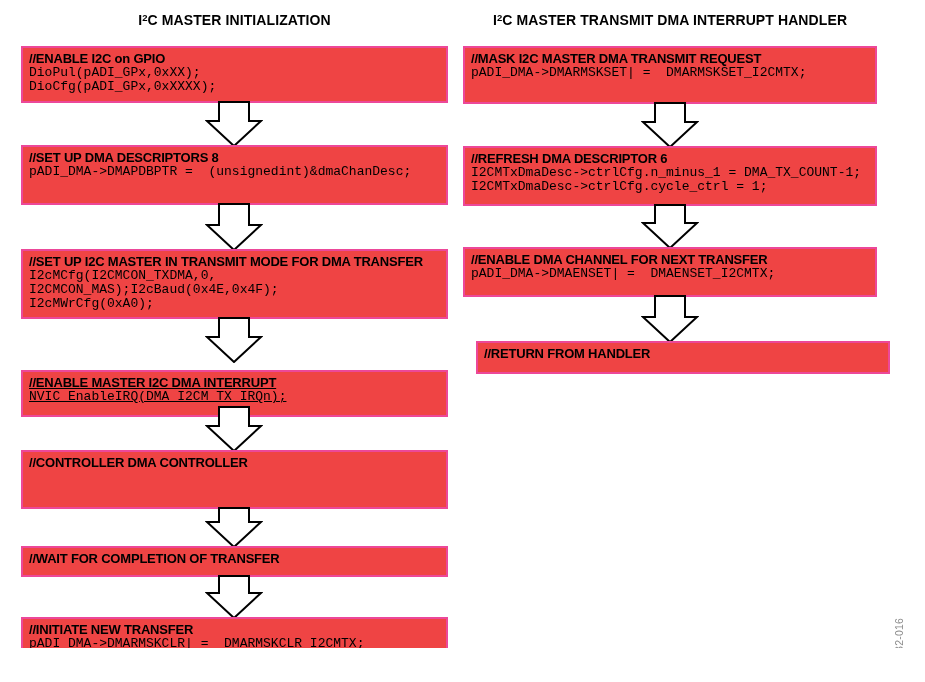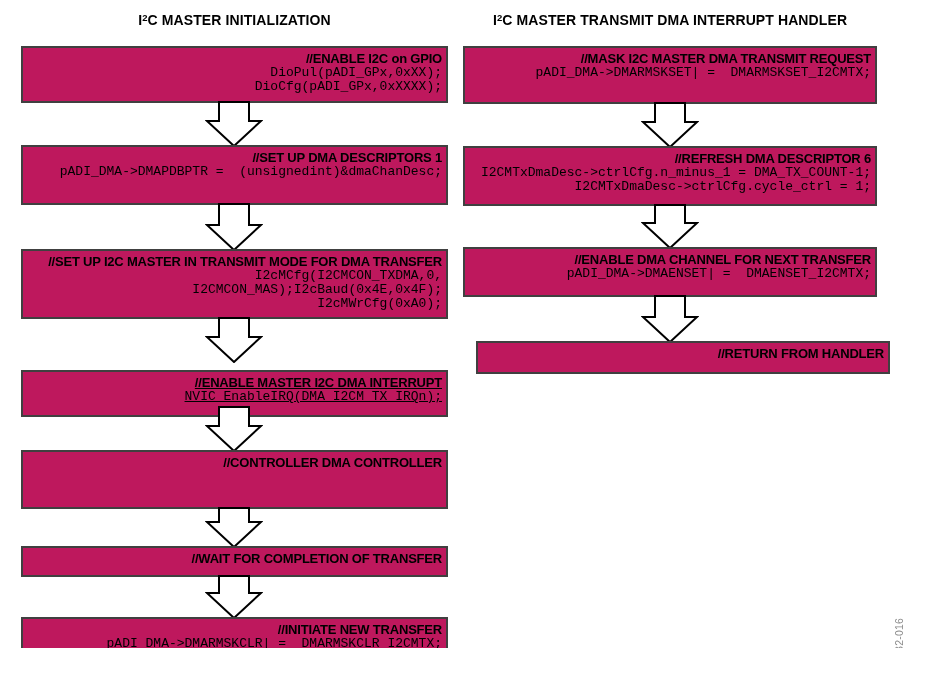--- a/index.html
+++ b/index.html
@@ -19,25 +19,24 @@
     color:#000;
     white-space:nowrap;
   }
   .col-title sup{
     font-size:9.5px;
     vertical-align:4px;
     font-weight:700;
   }
   .fbox{
     position:absolute;
-    border:2px solid #404040;
-    background:#be185d;
+    border:2px solid #ec4899;
+    background:#ef4444;
     box-sizing:border-box;
     overflow:hidden;
-    text-align:right;
   }
   .fbox-header{
     font-weight:700;
     font-size:13px;
     letter-spacing:-0.2px;
     color:#000;
     padding:3px 4px 0 6px;
     line-height:15px;
     white-space:nowrap;
   }
@@ -77,21 +76,21 @@
     <div class="fbox-header">//ENABLE I2C on GPIO</div>
     <div class="fbox-code">
           <div class="code-line">DioPul(pADI_GPx,0xXX);</div>
           <div class="code-line">DioCfg(pADI_GPx,0xXXXX);</div>
         </div>
   </div>
       <div class="arrow-wrap" style="left: 205px; top: 101px;"><svg width="58" height="46" viewBox="0 0 58 46" xmlns="http://www.w3.org/2000/svg">
           <polygon points="14,1 44,1 44,20 56,20 29,45 2,20 14,20" fill="#ffffff" stroke="#000000" stroke-width="2"></polygon>
         </svg></div>
       <div class="fbox" style="left: 21px; top: 145px; width: 427px; height: 60px;">
-    <div class="fbox-header">//SET UP DMA DESCRIPTORS 1</div>
+    <div class="fbox-header">//SET UP DMA DESCRIPTORS 8</div>
     <div class="fbox-code">
           <div class="code-line">pADI_DMA-&gt;DMAPDBPTR =  (unsignedint)&amp;dmaChanDesc;</div>
         </div>
   </div>
       <div class="arrow-wrap" style="left: 205px; top: 203px;"><svg width="58" height="48" viewBox="0 0 58 48" xmlns="http://www.w3.org/2000/svg">
           <polygon points="14,1 44,1 44,22 56,22 29,47 2,22 14,22" fill="#ffffff" stroke="#000000" stroke-width="2"></polygon>
         </svg></div>
       <div class="fbox" style="left: 21px; top: 249px; width: 427px; height: 70px;">
     <div class="fbox-header">//SET UP I2C MASTER IN TRANSMIT MODE FOR DMA TRANSFER</div>
     <div class="fbox-code">

